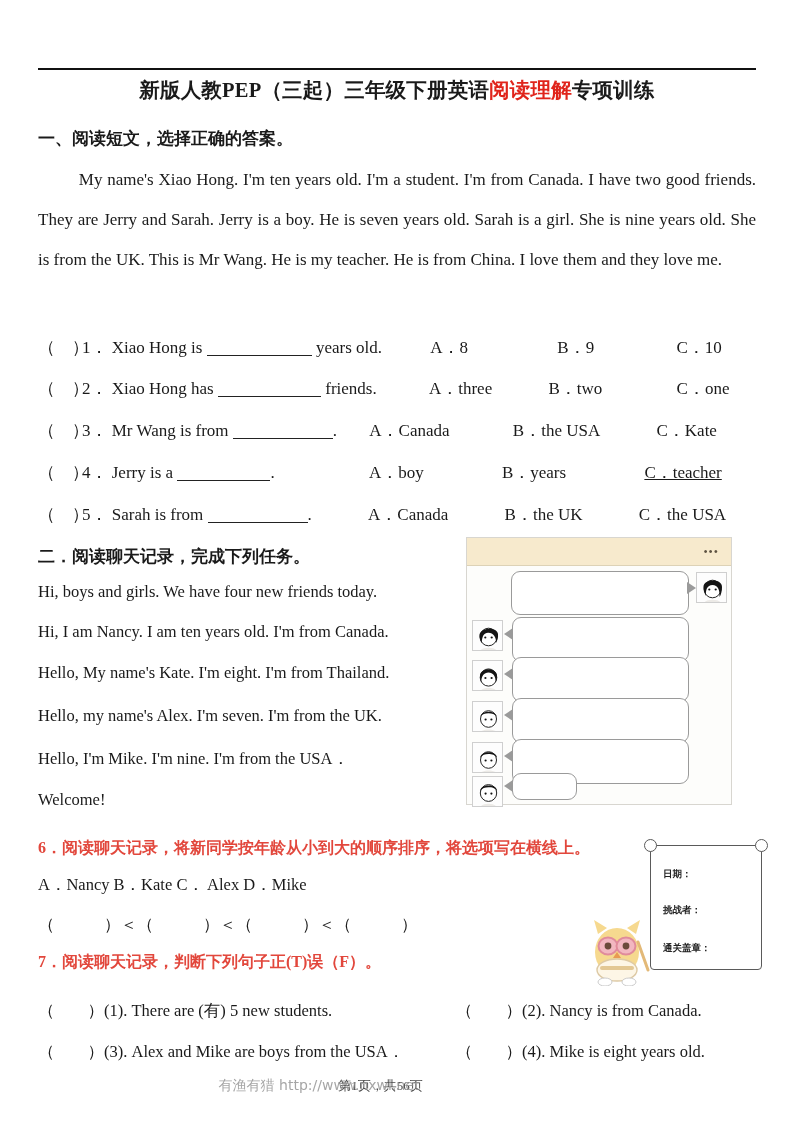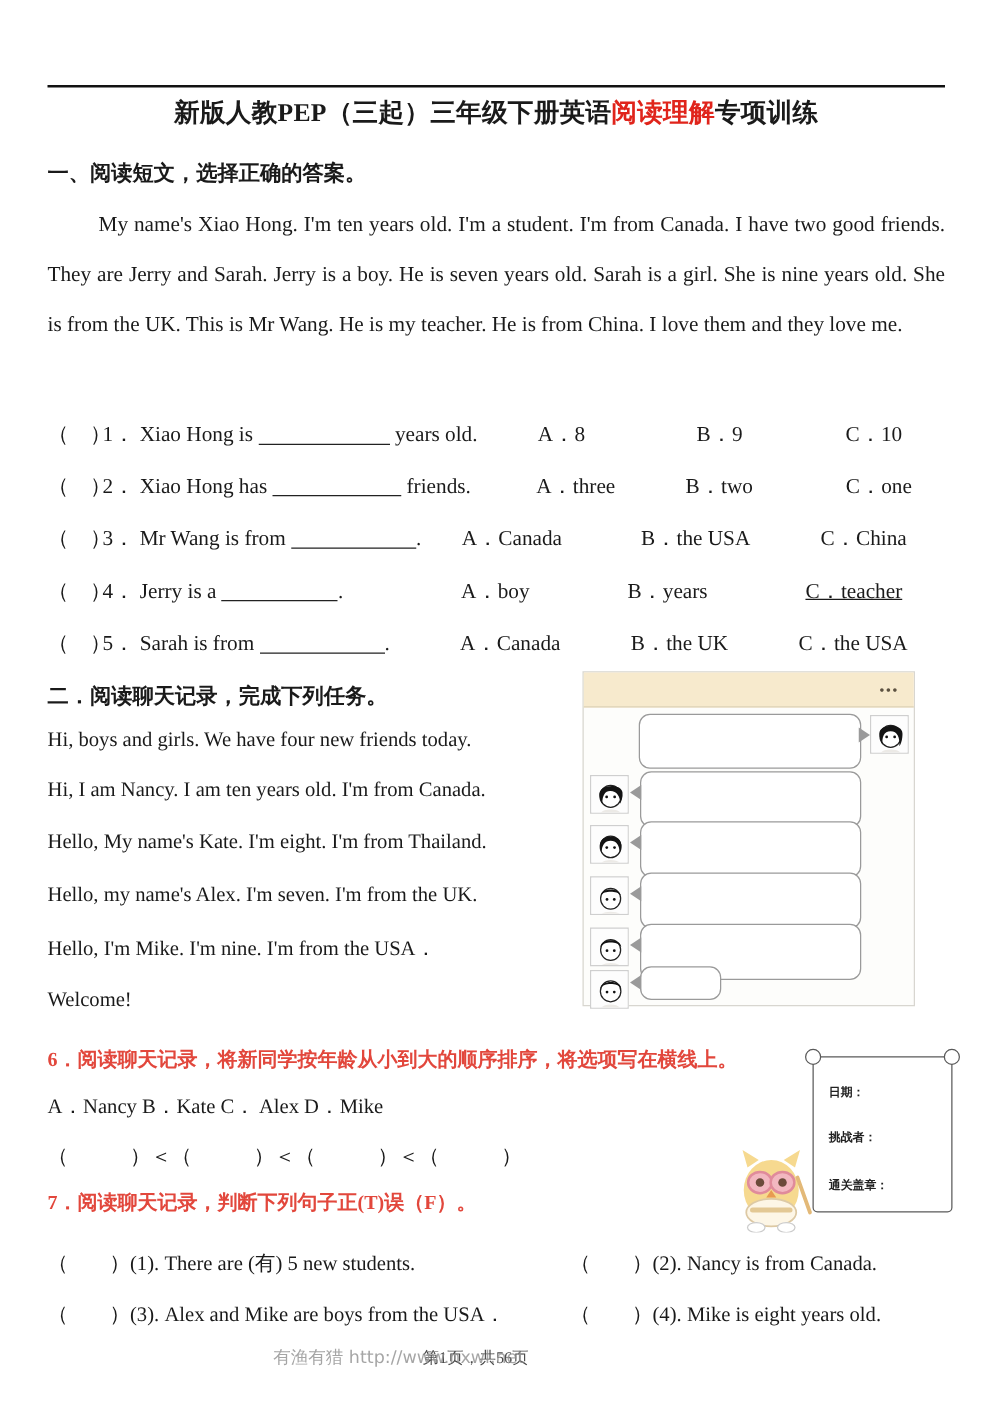--- a/index.html
+++ b/index.html
@@ -168,21 +168,21 @@
     <span class="paren">（　）</span><span class="qno">2．</span>&nbsp;<span class="stem">Xiao Hong has</span>&nbsp;<span class="blank" style="width:103px;"></span>&nbsp;<span class="stem">friends.</span>
     <span class="opt" style="margin-left:48px;">A．three</span>
     <span class="opt" style="margin-left:52px;">B．two</span>
     <span class="opt" style="margin-left:70px;">C．one</span>
   </div>
 
   <div class="mcq" style="top:411px;">
     <span class="paren">（　）</span><span class="qno">3．</span>&nbsp;<span class="stem">Mr Wang is from</span>&nbsp;<span class="blank" style="width:100px;"></span><span class="stem">.</span>
     <span class="opt" style="margin-left:28px;">A．Canada</span>
     <span class="opt" style="margin-left:59px;text-align:center;">B．the USA</span>
-    <span class="opt" style="margin-left:52px;">C．China</span>
+    <span class="opt" style="margin-left:52px;">C．Kate</span>
   </div>
 
   <div class="mcq" style="top:453px;">
     <span class="paren">（　）</span><span class="qno">4．</span>&nbsp;<span class="stem">Jerry is a</span>&nbsp;<span class="blank" style="width:93px;"></span><span class="stem">.</span>
     <span class="opt" style="margin-left:90px;">A．boy</span>
     <span class="opt" style="margin-left:74px;">B．years</span>
     <span class="opt" style="margin-left:74px;text-decoration:underline;">C．teacher</span>
   </div>
 
   <div class="mcq" style="top:495px;">

